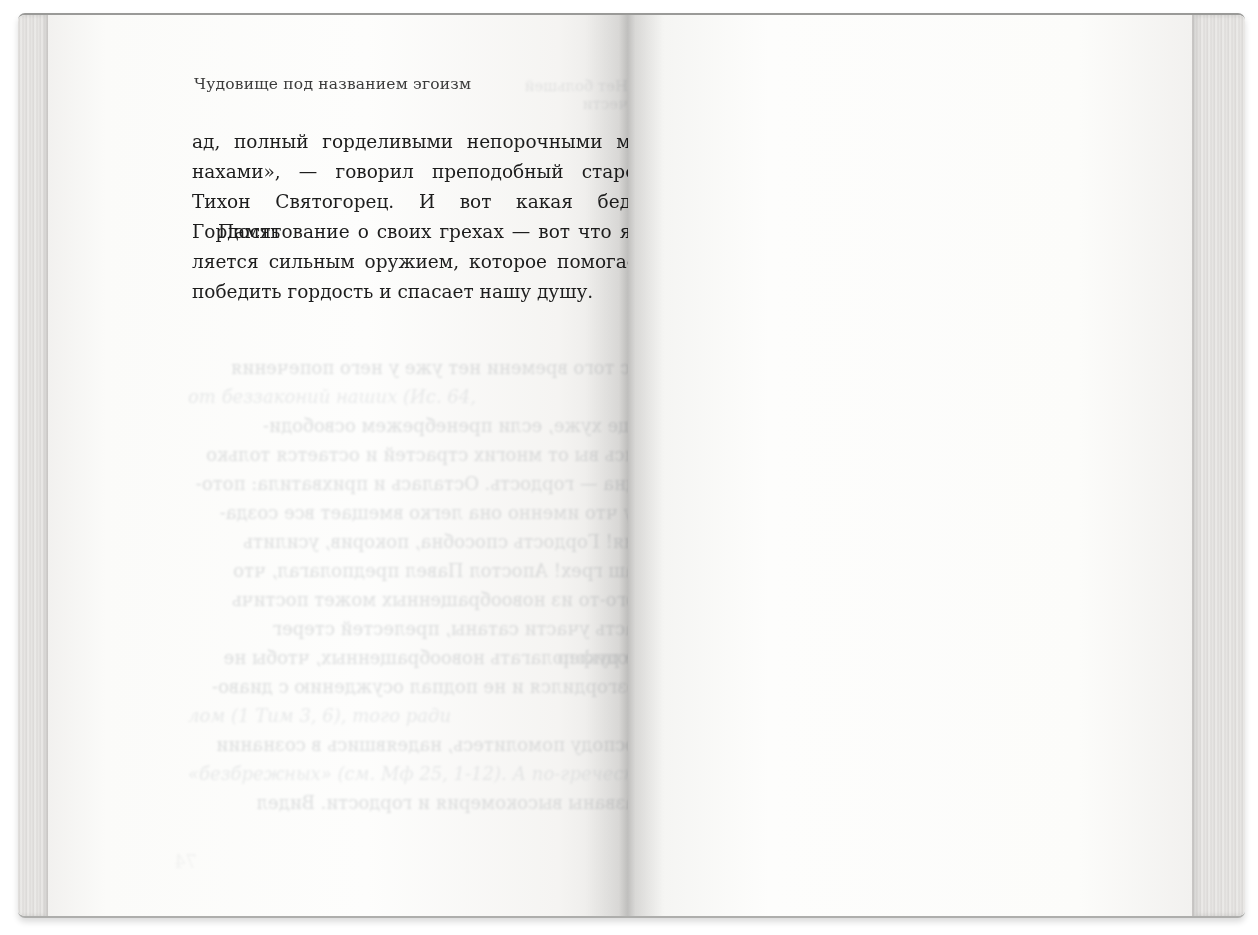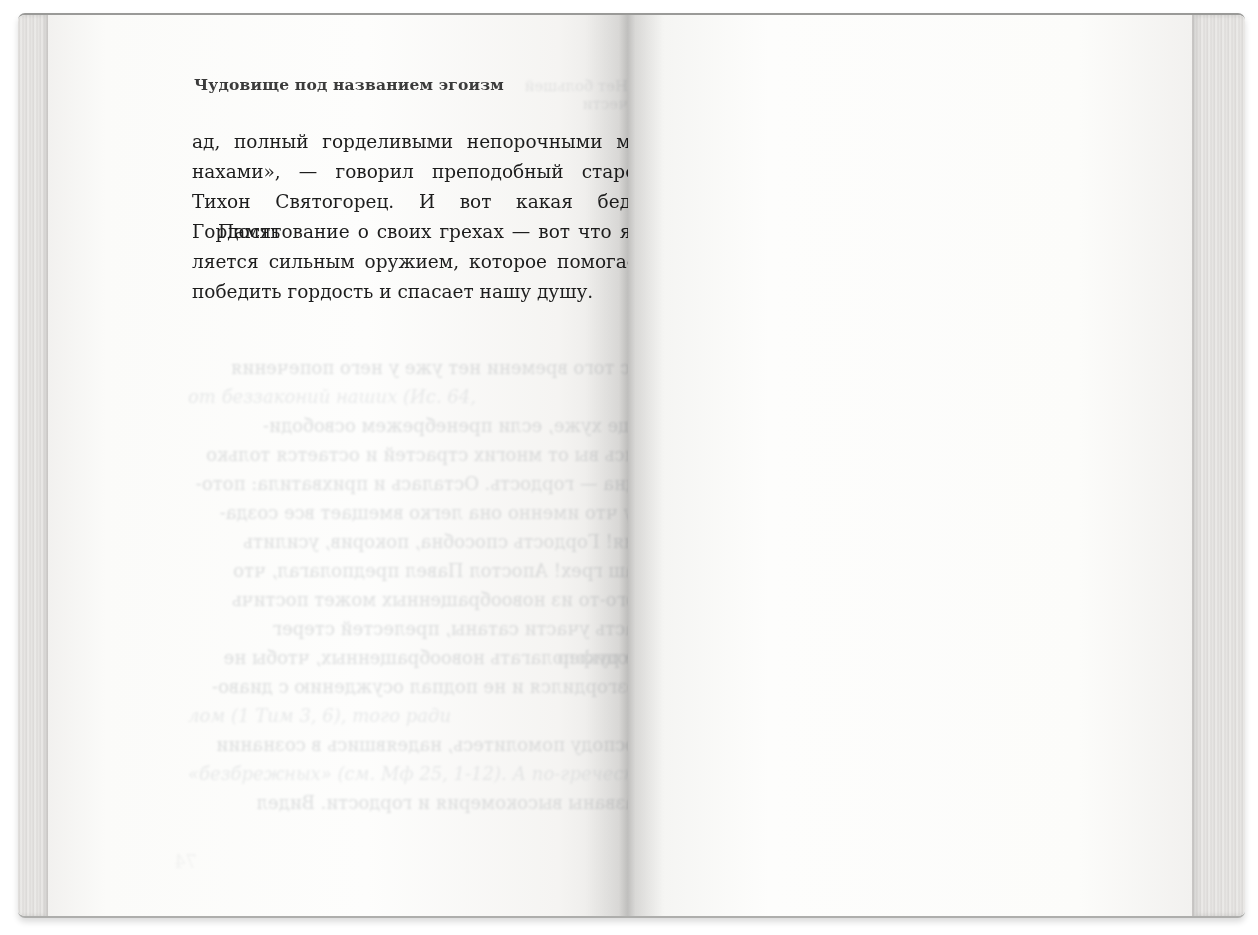--- a/index.html
+++ b/index.html
@@ -17,21 +17,21 @@
   .edge-right{right:0;width:53px;border-radius:0 7px 7px 0;box-shadow:inset 4px 0 5px rgba(0,0,0,.12);}
   
   .page{position:absolute;top:0;bottom:0;}
   .page-left{left:30px;width:580px;
         background:linear-gradient(90deg,#f2f1ef 0%,#fbfbf9 10%,#fdfdfc 55%,#f5f4f2 88%,#e7e6e4 100%);}
   .page-right{left:610px;width:564px;
         background:linear-gradient(90deg,#e6e5e3 0%,#f5f5f3 6%,#fdfdfc 25%,#fcfcfa 80%,#f2f1ef 100%);}
   .gutter{position:absolute;left:567px;top:0;bottom:0;width:80px;pointer-events:none;
         background:linear-gradient(90deg,rgba(0,0,0,0) 0%,rgba(0,0,0,.07) 42%,rgba(0,0,0,.17) 53%,rgba(0,0,0,.07) 63%,rgba(0,0,0,0) 100%);}
   
-  .runhdr{position:absolute;left:146px;top:60px;font-size:15.5px;font-weight:700;
+  .runhdr{position:absolute;left:146px;top:60px;font-size:15.5px;font-weight:400;
           color:#3b3b3b;letter-spacing:.2px;}
   .colL{position:absolute;left:144px;top:112px;width:456px;font-size:18.5px;color:#1d1d1d;}
   .colL .ln{height:30px;line-height:30px;text-align:justify;text-align-last:justify;}
   .colL .ln.end{text-align-last:left;}
   .colL .ln.indent{text-indent:26px;}
   
   .g{position:absolute;color:#93989c;filter:blur(1.1px);}
   .ghostL{left:140px;top:338px;width:460px;font-size:18px;opacity:.30;}
   .ghostL .gl{height:29px;line-height:29px;transform:scaleX(-1);}
   .ghostL .gl.noflip{transform:none;font-style:italic;color:#b7bcc0;}

